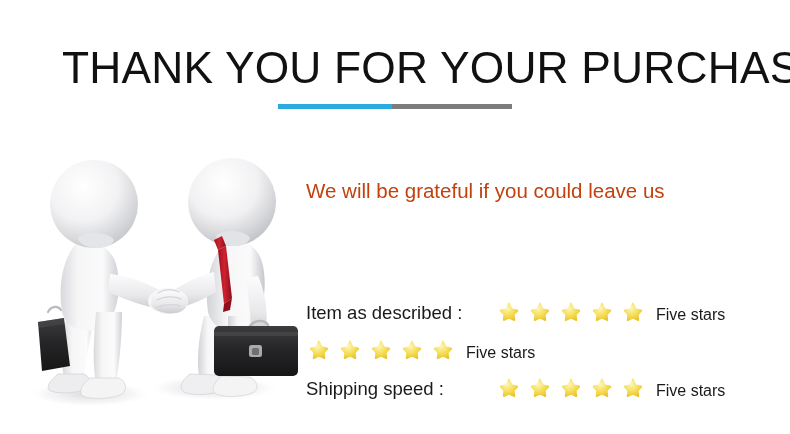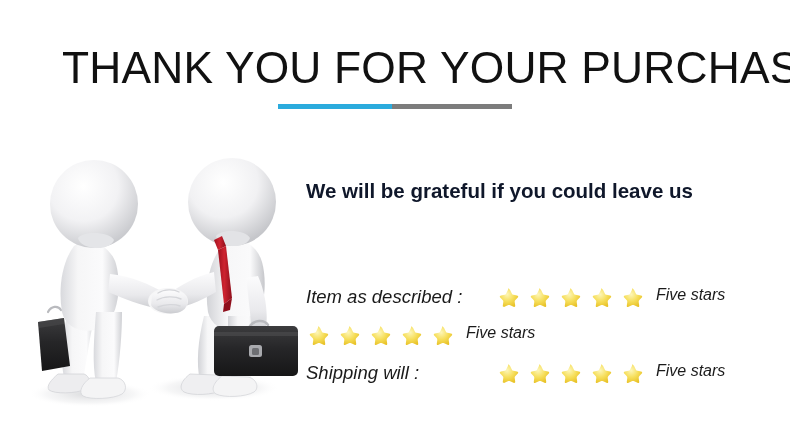--- a/index.html
+++ b/index.html
@@ -63,38 +63,37 @@
   .illustration svg { display: block; width: 100%; height: 100%; }
 
   
   .body-text {
     position: absolute;
     left: 306px;
     top: 178px;
     width: 470px;
     font-size: 20.5px;
     line-height: 25px;
-    color: #0f172a;
-    font-weight: 700;
+    color: #c2410c;
+    font-weight: 400;
   }
   .body-text .line { display: block; white-space: nowrap; }
 
   
   .ratings {
     position: absolute;
     left: 306px;
     top: 286px;
     width: 478px;
   }
   .rating-row {
     position: relative;
     height: 38px;
     display: flex;
-    align-items: flex-start;
-    font-style: italic;
+    align-items: flex-end;
   }
   .rating-label {
     width: 190px;
     font-size: 18.5px;
     color: #1a1a1a;
     white-space: nowrap;
     flex: 0 0 190px;
   }
   .stars {
     display: flex;
@@ -313,21 +312,21 @@
         <span class="star">
             <svg viewBox="0 0 24 24">
               <path d="M12 2.4 C13 2.4 13.6 3.1 14.1 4.1 L15.8 7.4 C16.2 8.2 16.7 8.6 17.6 8.8 L21 9.4 C22.2 9.6 22.6 10.6 21.8 11.4 L19.4 13.9 C18.8 14.5 18.6 15.1 18.7 15.9 L19.2 19.4 C19.4 20.7 18.6 21.3 17.5 20.8 L14.2 19.2 C13.4 18.8 12.6 18.8 11.8 19.2 L8.5 20.8 C7.4 21.3 6.6 20.7 6.8 19.4 L7.3 15.9 C7.4 15.1 7.2 14.5 6.6 13.9 L4.2 11.4 C3.4 10.6 3.8 9.6 5 9.4 L8.4 8.8 C9.3 8.6 9.8 8.2 10.2 7.4 L11.9 4.1 C12 3.9 12 3.9 12 2.4 Z" fill="url(#sg1)"></path>
             </svg>
           </span>
       </span>
       <span class="rating-value">Five stars</span>
     </div>
 
     <div class="rating-row">
-      <span class="rating-label">Shipping will :</span>
+      <span class="rating-label">Shipping speed :</span>
       <span class="stars">
         <span class="star">
             <svg viewBox="0 0 24 24">
               <path d="M12 2.4 C13 2.4 13.6 3.1 14.1 4.1 L15.8 7.4 C16.2 8.2 16.7 8.6 17.6 8.8 L21 9.4 C22.2 9.6 22.6 10.6 21.8 11.4 L19.4 13.9 C18.8 14.5 18.6 15.1 18.7 15.9 L19.2 19.4 C19.4 20.7 18.6 21.3 17.5 20.8 L14.2 19.2 C13.4 18.8 12.6 18.8 11.8 19.2 L8.5 20.8 C7.4 21.3 6.6 20.7 6.8 19.4 L7.3 15.9 C7.4 15.1 7.2 14.5 6.6 13.9 L4.2 11.4 C3.4 10.6 3.8 9.6 5 9.4 L8.4 8.8 C9.3 8.6 9.8 8.2 10.2 7.4 L11.9 4.1 C12 3.9 12 3.9 12 2.4 Z" fill="url(#sg1)"></path>
             </svg>
           </span>
         <span class="star">
             <svg viewBox="0 0 24 24">
               <path d="M12 2.4 C13 2.4 13.6 3.1 14.1 4.1 L15.8 7.4 C16.2 8.2 16.7 8.6 17.6 8.8 L21 9.4 C22.2 9.6 22.6 10.6 21.8 11.4 L19.4 13.9 C18.8 14.5 18.6 15.1 18.7 15.9 L19.2 19.4 C19.4 20.7 18.6 21.3 17.5 20.8 L14.2 19.2 C13.4 18.8 12.6 18.8 11.8 19.2 L8.5 20.8 C7.4 21.3 6.6 20.7 6.8 19.4 L7.3 15.9 C7.4 15.1 7.2 14.5 6.6 13.9 L4.2 11.4 C3.4 10.6 3.8 9.6 5 9.4 L8.4 8.8 C9.3 8.6 9.8 8.2 10.2 7.4 L11.9 4.1 C12 3.9 12 3.9 12 2.4 Z" fill="url(#sg1)"></path>
             </svg>

